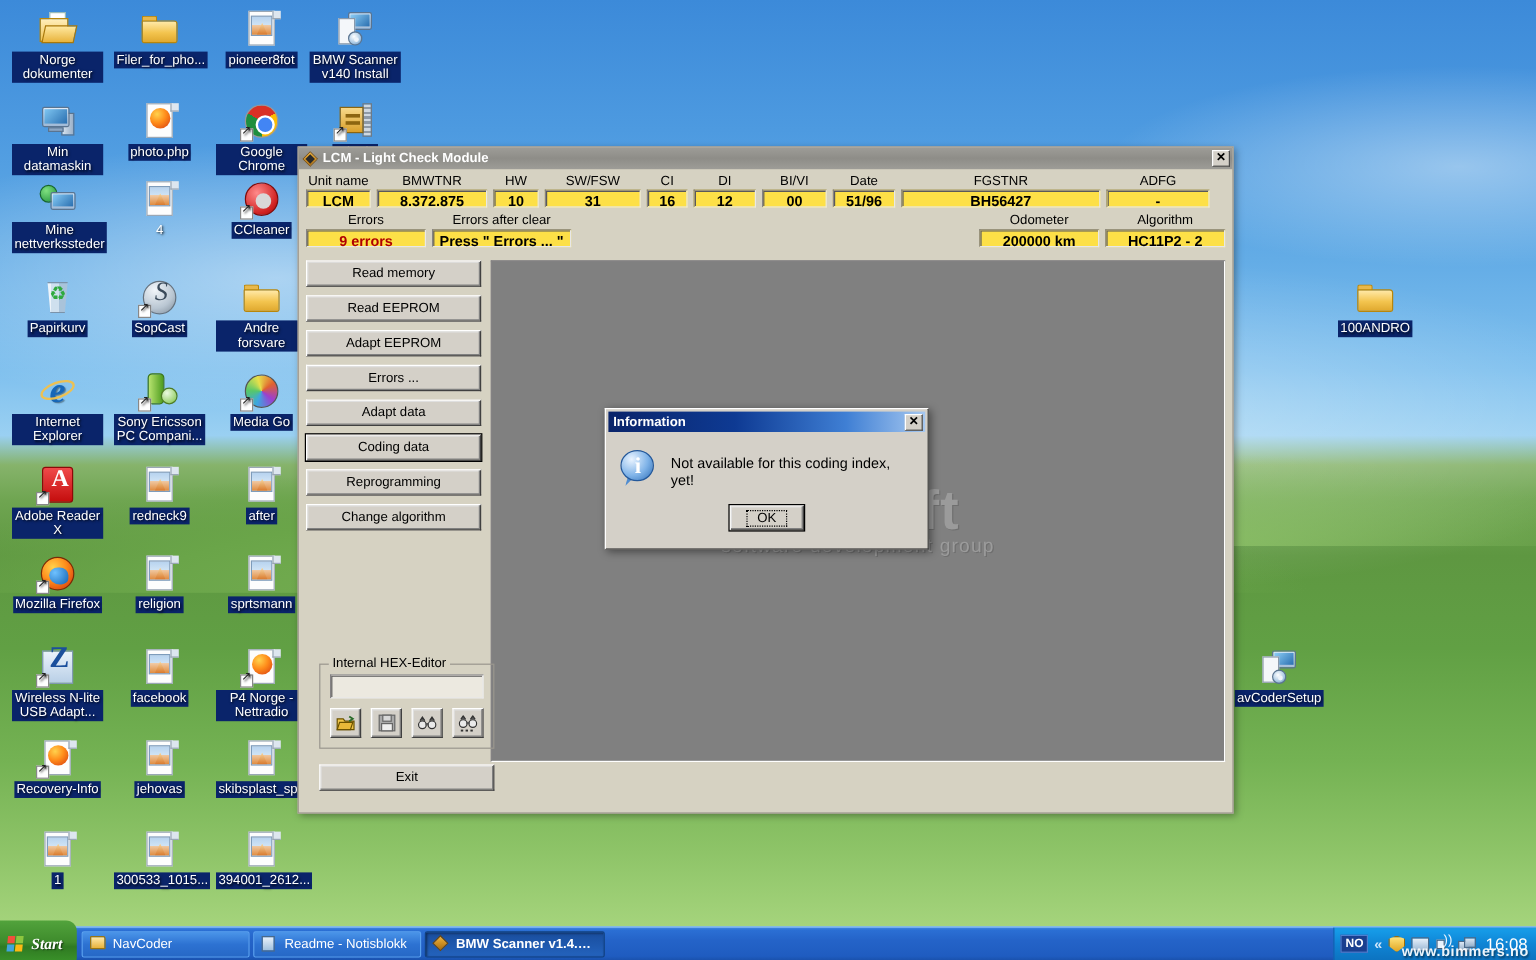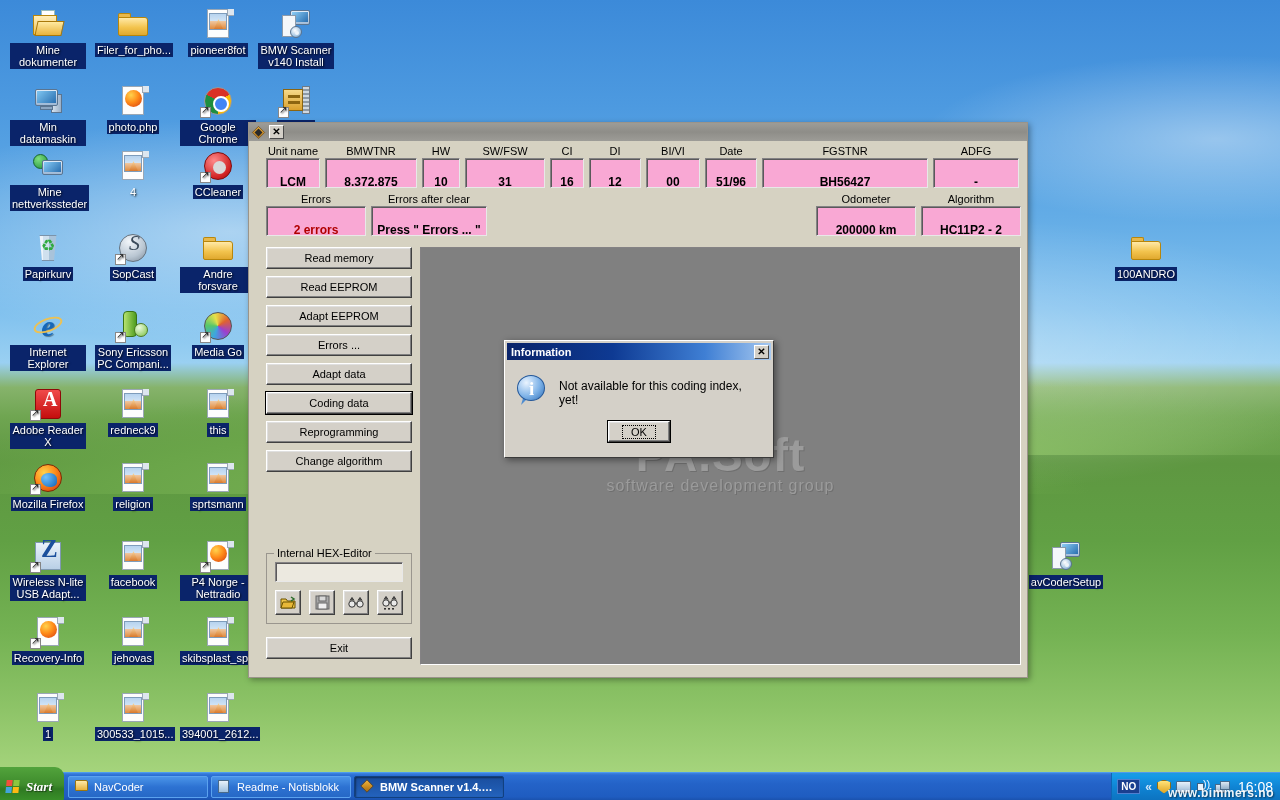--- a/index.html
+++ b/index.html
@@ -304,31 +304,31 @@
     background:#2a2a2a; transform:rotate(45deg) scale(.8);
   }
   #lcm-title .cap { flex:1; }
   .sysbtn {
     width:15px;height:14px; background:#d4d0c8;
     border:1px solid; border-color:#ffffff #4a4a4a #4a4a4a #ffffff;
     display:flex;align-items:center;justify-content:center;
     font-size:10px;font-weight:bold;color:#000;line-height:1;cursor:default;
   }
 
-  #lcm-body { padding:4px 6px 6px;margin-left:11px; }
+  #lcm-body { padding:4px 6px 6px; }
 
   
   .hdr { display:flex; align-items:flex-end; gap:5px; }
   .fld { display:flex; flex-direction:column; align-items:center; }
   .fld .lab { font-size:11px; color:#000; margin-bottom:1px; }
   .fld .val {
-    background:#f9a8d4; border:1px solid; border-color:#848284 #e8e8e8 #e8e8e8 #848284;
+    background:#fde047; border:1px solid; border-color:#848284 #e8e8e8 #e8e8e8 #848284;
     box-shadow: inset 1px 1px 0 #5a595a;
-    height:25px; line-height:19px; text-align:center; font-weight:bold; font-size:12px;
-    color:#000; padding:14px 4px;
+    height:15px; line-height:19px; text-align:center; font-weight:bold; font-size:12px;
+    color:#000; padding:0 4px;
   }
   .row2 { display:flex; align-items:flex-end; gap:5px; margin-top:5px; }
   .val.err { color:#b00000; }
 
   
   .btncol { width:146px; display:flex; flex-direction:column; gap:7px; }
   .w95btn {
     background:#d4d0c8; height:22px; line-height:20px; text-align:center;
     font-size:11px; color:#000;
     border:1px solid; border-color:#ffffff #404040 #404040 #ffffff;
@@ -488,21 +488,21 @@
 <div id="desktop">
   <div id="hill"></div>
   <div id="hill2"></div>
   <div id="icon-layer">
       <div class="dicon sel" style="left: 10px; top: 8px;">
         <div class="glyph ic-ofolder">
           <span class="pg"></span>
           <span class="back"></span>
           <span class="front"></span>
         </div>
-        <div><span class="cap">Mine dokumenter</span></div>
+        <div><span class="cap">Norge dokumenter</span></div>
       </div>
       <div class="dicon sel" style="left: 95px; top: 8px;">
         <div class="glyph ic-folder">
           <span class="tab"></span>
           <span class="body"></span>
         </div>
         <div><span class="cap">Filer_for_pho...</span></div>
       </div>
       <div class="dicon sel" style="left: 180px; top: 8px;">
         <div class="glyph ic-doc">
@@ -616,21 +616,21 @@
           <span class="fold"></span>
         </div>
         <div><span class="cap">redneck9</span></div>
       </div>
       <div class="dicon sel" style="left: 180px; top: 388px;">
         <div class="glyph ic-doc">
           <span class="page"></span>
           <span class="pic"></span>
           <span class="fold"></span>
         </div>
-        <div><span class="cap">this</span></div>
+        <div><span class="cap">after</span></div>
       </div>
       <div class="dicon sel" style="left: 10px; top: 462px;">
         <div class="glyph ic-ff">
           <span class="c"></span>
           <span class="shortcut-arrow"></span>
         </div>
         <div><span class="cap">Mozilla Firefox</span></div>
       </div>
       <div class="dicon sel" style="left: 95px; top: 462px;">
         <div class="glyph ic-doc">
@@ -757,20 +757,21 @@
     </div>
 </div>
 
 <div id="lcm">
 
   <div id="lcm-title">
     <span class="tico">
       <span class="dia"></span>
         <span class="dia2"></span>
     </span>
+    <span class="cap">LCM - Light Check Module</span>
     <span class="sysbtn">✕</span>
   </div>
 
   <div id="lcm-body">
 
     <div class="hdr" id="hdr-fields">
         <div class="fld">
           <div class="lab">Unit name</div>
           <div class="val" style="width: 54px;">LCM</div>
         </div>
@@ -807,21 +808,21 @@
           <div class="val" style="width: 166px;">BH56427</div>
         </div>
         <div class="fld">
           <div class="lab">ADFG</div>
           <div class="val" style="width: 86px;">-</div>
         </div>
       </div>
     <div class="row2" id="hdr-row2">
         <div class="fld">
           <div class="lab">Errors</div>
-          <div class="val err" style="width: 100px;">2 errors</div>
+          <div class="val err" style="width: 100px;">9 errors</div>
         </div>
         <div class="fld">
           <div class="lab">Errors after clear</div>
           <div class="val" style="width: 116px;">Press " Errors ... "</div>
         </div>
         <div style="flex: 1 1 0%;"></div>
         <div class="fld">
           <div class="lab">Odometer</div>
           <div class="val" style="width: 100px;">200000 km</div>
         </div>

